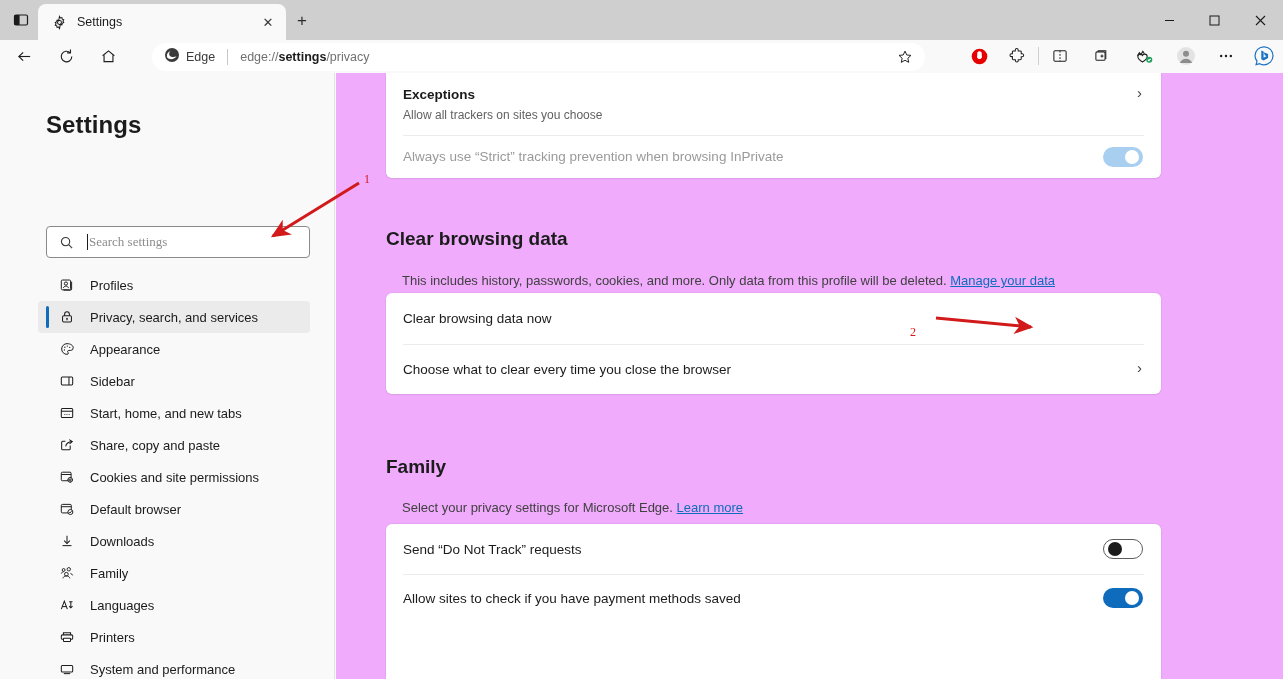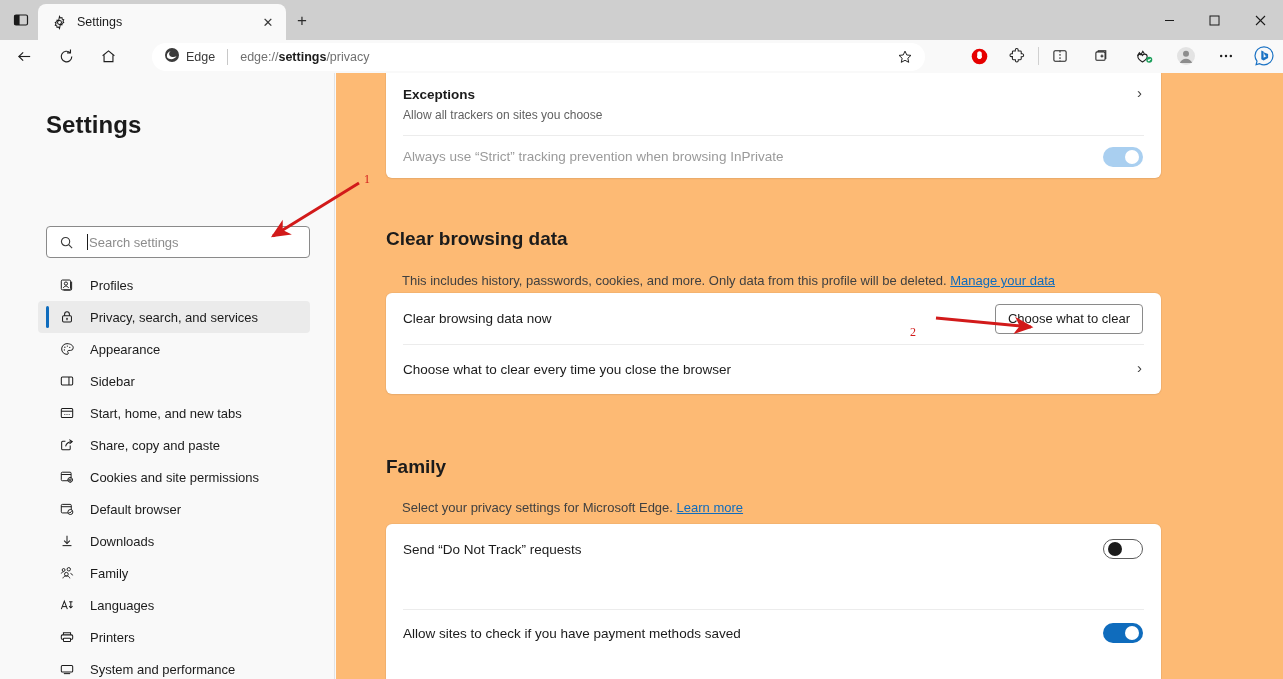--- a/index.html
+++ b/index.html
@@ -82,42 +82,42 @@
     background: #f9f9f9; border-right: 1px solid #e3e3e3;
     overflow: hidden;
   }
   .settings-title {
     position: absolute; left: 46px; top: 38px;
     font-size: 24px; font-weight: 700; color: #1b1b1b; letter-spacing: .1px;
   }
   .search-box {
     position: absolute; left: 46px; top: 153px; width: 264px; height: 32px;
     background: #ffffff; border: 1px solid #8a8a8a; border-radius: 4px;
-    display: flex; align-items: center; padding: 0 10px;
+    display: flex; align-items: center; padding: 0 10px; font-family: Liberation Serif, serif;
   }
   .search-icon { flex: 0 0 18px; display: flex; align-items: center; justify-content: center; color: #3a3a3a; }
   .search-caret { width: 1px; height: 16px; background: #1b1b1b; margin-left: 12px; }
   .search-ph { font-size: 13px; color: #8c8c8c; margin-left: 1px; }
 
   .navlist { position: absolute; left: 38px; top: 196px; width: 272px; }
   .navitem {
     position: relative; height: 32px; border-radius: 4px;
     display: flex; align-items: center; padding-left: 20px; margin-bottom: 0;
   }
   .navitem + .navitem { margin-top: 0; }
   .navitem.selected { background: #ebebeb; }
   .navitem.selected::before {
     content: ""; position: absolute; left: 8px; top: 5px;
     width: 3px; height: 22px; background: #0f6cbd; border-radius: 2px;
   }
   .nav-ico { flex: 0 0 18px; height: 18px; display: flex; align-items: center; justify-content: center; color: #1b1b1b; }
   .nav-label { font-size: 13px; color: #1b1b1b; margin-left: 14px; white-space: nowrap; }
 
   
-  .main { position: absolute; left: 336px; top: 0; width: 947px; height: 606px; background: #fdba74; overflow: hidden; }
+  .main { position: absolute; left: 336px; top: 0; width: 947px; height: 606px; background: #f0abfc; overflow: hidden; }
   .card {
     position: absolute; background: #ffffff; border-radius: 6px;
     box-shadow: 0 0 0 1px rgba(0,0,0,.035), 0 1px 2px rgba(0,0,0,.05);
   }
   .card.partial { border-radius: 0 0 6px 6px; }
   .row { position: relative; display: flex; align-items: center; height: 100%; padding: 0 18px 0 17px; }
   .row-divider { position: absolute; left: 17px; right: 17px; top: 0; height: 1px; background: #ececec; }
   .row-title { font-size: 13.5px; color: #1b1b1b; }
   .row-title.bold { font-weight: 700; }
   .row-title.muted { color: #9a9a9a; }
@@ -506,21 +506,20 @@
         <span>This includes history, passwords, cookies, and more. Only data from this profile will be deleted.</span>
         <span class="lnk">Manage your data</span>
       </div>
 
       <div class="card" style="left:50px; top:220px; width:775px; height:101px;">
 
         <div style="position:absolute; left:0; top:0; width:100%; height:51px;">
           <div class="row">
             <span class="row-title">Clear browsing data now</span>
           </div>
-          <div class="btn-outline">Choose what to clear</div>
         </div>
 
         <div style="position:absolute; left:0; top:51px; width:100%; height:50px;">
           <div class="row-divider"></div>
           <div class="row">
             <span class="row-title">Choose what to clear every time you close the browser</span>
           </div>
           <span class="chev" style="top:16px;">›</span>
         </div>
       </div>
@@ -536,21 +535,21 @@
 
         <div style="position:absolute; left:0; top:0; width:100%; height:50px;">
           <div class="row">
             <span class="row-title">Send “Do Not Track” requests</span>
           </div>
           <span class="toggle off" style="top:15px;">
             <span class="knob"></span>
           </span>
         </div>
 
-        <div style="position:absolute; left:0; top:50px; width:100%; height:49px;margin-top:35px;">
+        <div style="position:absolute; left:0; top:50px; width:100%; height:49px;">
           <div class="row-divider"></div>
           <div class="row">
             <span class="row-title">Allow sites to check if you have payment methods saved</span>
           </div>
           <span class="toggle on" style="top:14px;">
             <span class="knob"></span>
           </span>
         </div>
       </div>
 

